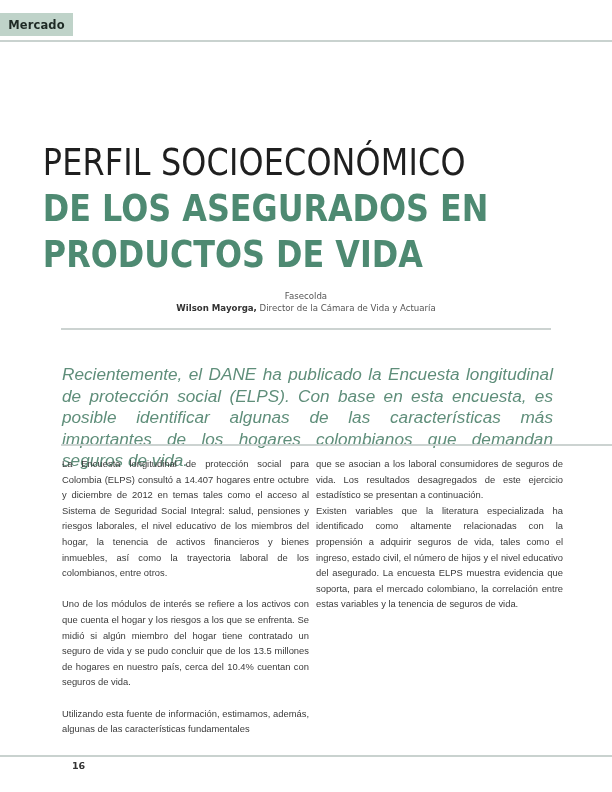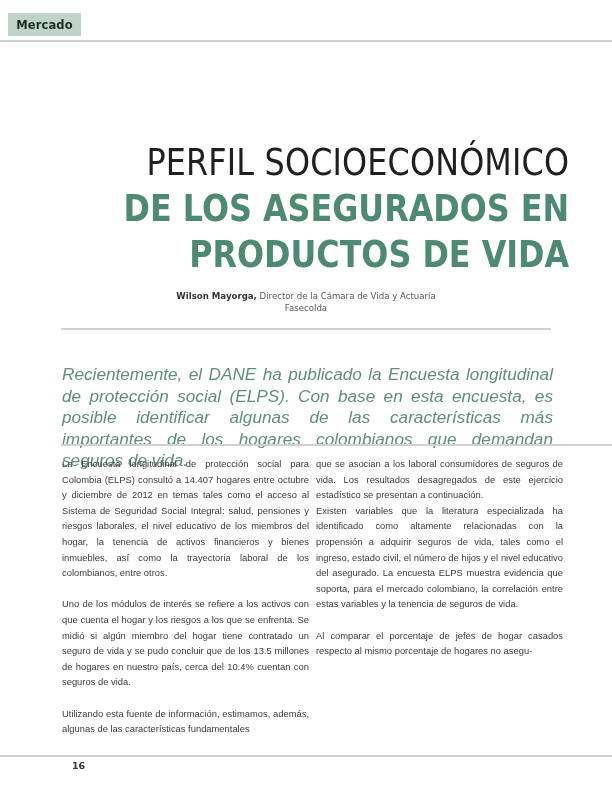--- a/index.html
+++ b/index.html
@@ -10,21 +10,21 @@
     body {
       width: 612px;
       height: 792px;
       position: relative;
       overflow: hidden;
       font-family: "Liberation Sans", sans-serif;
       color: #2b2b2b;
     }
     .section-tag {
       position: absolute;
-      left: 8px;
+      left: 0;
       top: 13px;
       width: 73px;
       height: 23px;
       background: #bfd3c9;
       display: flex;
       align-items: center;
       justify-content: center;
     }
     .section-tag span {
       font-family: "DejaVu Sans", sans-serif;
@@ -39,21 +39,21 @@
       top: 40px;
       width: 612px;
       height: 2px;
       background: #c9d2cf;
     }
     .title-block {
       position: absolute;
       left: 0;
       top: 140px;
       width: 612px;
-      text-align: right;
+      text-align: left;
     }
     .title-line1 {
       font-family: "DejaVu Sans", sans-serif;
       font-weight: normal;
       font-size: 37px;
       color: #1f1f1f;
       letter-spacing: 0.2px;
       line-height: 46px;
       transform: scaleX(0.86);
       transform-origin: center;
@@ -163,38 +163,37 @@
 </div>
 <div class="top-rule"></div>
 
 <div class="title-block">
   <div class="title-line1">PERFIL SOCIOECONÓMICO</div>
   <div class="title-line2">DE LOS ASEGURADOS EN</div>
   <div class="title-line3">PRODUCTOS DE VIDA</div>
 </div>
 
 <div class="byline">
+  <div>Fasecolda</div>
   <div>
     <span class="author">Wilson Mayorga,</span><span> Director de la Cámara de Vida y Actuaría</span>
   </div>
-  <div>Fasecolda</div>
 </div>
 
 <div class="rule-mid"></div>
 
 <div class="lead">Recientemente, el DANE ha publicado la Encuesta longitudinal de protección social (ELPS). Con base en esta encuesta, es posible identificar algunas de las características más importantes de los hogares colombianos que demandan seguros de vida.</div>
 
 <div class="rule-lower"></div>
 
 <div class="col col-left">
   <p>La Encuesta longitudinal de protección social para Colombia (ELPS) consultó a 14.407 hogares entre octubre y diciembre de 2012 en temas tales como el acceso al Sistema de Seguridad Social Integral: salud, pensiones y riesgos laborales, el nivel educativo de los miembros del hogar, la tenencia de activos financieros y bienes inmuebles, así como la trayectoria laboral de los colombianos, entre otros.</p>
   <p>Uno de los módulos de interés se refiere a los activos con que cuenta el hogar y los riesgos a los que se enfrenta. Se midió si algún miembro del hogar tiene contratado un seguro de vida y se pudo concluir que de los 13.5 millones de hogares en nuestro país, cerca del 10.4% cuentan con seguros de vida.</p>
   <p>Utilizando esta fuente de información, estimamos, además, algunas de las características fundamentales</p>
 </div>
 
 <div class="col col-right">
   <p style="margin-bottom:0;">que se asocian a los laboral consumidores de seguros de vida. Los resultados desagregados de este ejercicio estadístico se presentan a continuación.</p>
   <p>Existen variables que la literatura especializada ha identificado como altamente relacionadas con la propensión a adquirir seguros de vida, tales como el ingreso, estado civil, el número de hijos y el nivel educativo del asegurado. La encuesta ELPS muestra evidencia que soporta, para el mercado colombiano, la correlación entre estas variables y la tenencia de seguros de vida.</p>
-  <p>Al comparar el porcentaje de jefes de hogar casados respecto al mismo porcentaje de hogares no asegu-</p>
 </div>
 
 <div class="bottom-rule"></div>
 <div class="page-number">16</div>
 
 </body></html>

